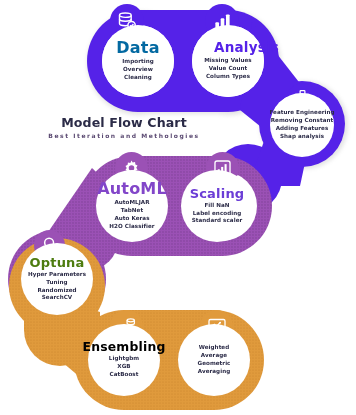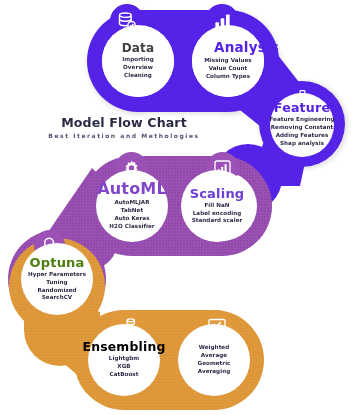--- a/index.html
+++ b/index.html
@@ -206,39 +206,38 @@
   <div class="bubble" style="left:200px;top:310px;width:33px;height:33px;background:#E09A3C;">
     <svg width="20" height="20" viewBox="0 0 24 24" fill="none" stroke="#ffffff" stroke-width="1.6">
       <rect x="2.4" y="3" width="19.2" height="14" rx="1.8"></rect>
       <path d="M12 17v3.4M8 20.6h8"></path>
       <path d="M5.8 12.6l3.1-3.6 2.5 2.3 4.4-4.6" stroke-linecap="round"></path>
       <circle cx="15.8" cy="6.7" r="1.1" fill="#ffffff" stroke="none"></circle>
     </svg>
   </div>
 
   <div class="node" style="left:102px;top:25px;width:72px;height:72px;">
-    <div class="title" style="font-size:12px;color:#404040;">Data</div>
+    <div class="title" style="font-size:16px;color:#0369a1;">Data</div>
     <div class="lines">
       <div>Importing</div>
       <div>Overview</div>
       <div>Cleaning</div>
     </div>
   </div>
 
   <div class="node" style="left:192px;top:25px;width:72px;height:72px;">
     <div class="title" style="font-size:13.5px;color:#5522E8;padding-left:37px;">Analysis</div>
     <div class="lines">
       <div>Missing Values</div>
       <div>Value Count</div>
       <div>Column Types</div>
     </div>
   </div>
 
   <div class="node" style="left:270px;top:93px;width:64px;height:64px;">
-    <div class="title" style="font-size:12.6px;color:#5522E8;">Feature</div>
     <div class="lines">
       <div>Feature Engineering</div>
       <div>Removing Constant</div>
       <div>Adding Features</div>
       <div>Shap analysis</div>
     </div>
   </div>
 
   <div class="node" style="left:96px;top:170px;width:72px;height:72px;">
     <div class="title" style="font-size:16px;color:#8246C9;">AutoML</div>

